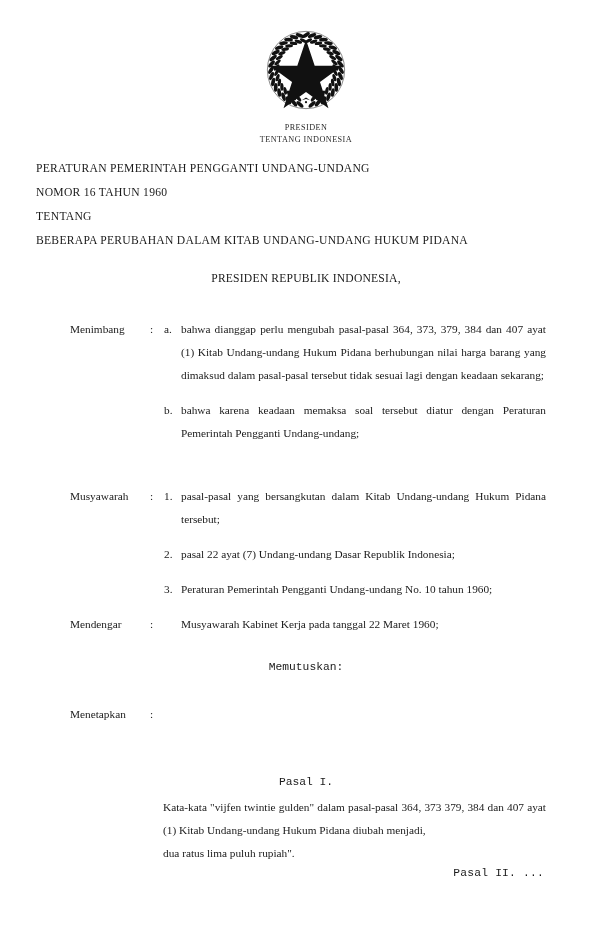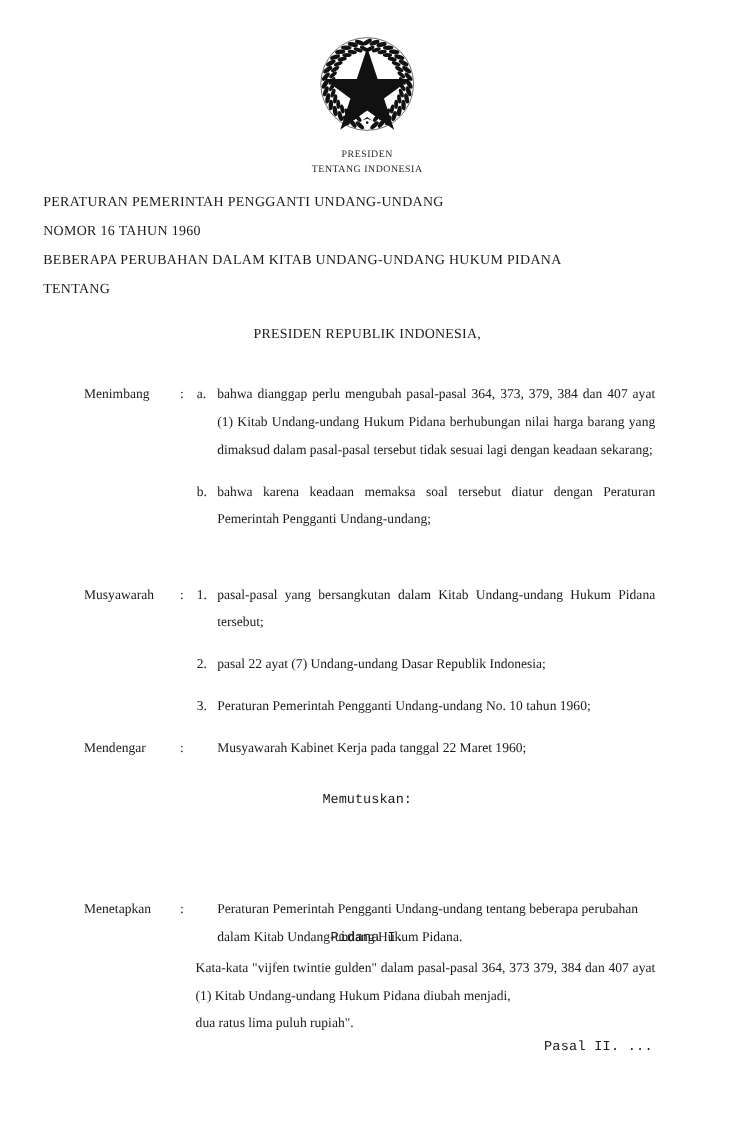--- a/index.html
+++ b/index.html
@@ -391,22 +391,22 @@
     </svg>
     <div class="emblem-caption">
       <div>PRESIDEN</div>
       <div>TENTANG INDONESIA</div>
     </div>
   </div>
 
   <div class="title-block">
     <div class="title-line">PERATURAN PEMERINTAH PENGGANTI UNDANG-UNDANG</div>
     <div class="title-line">NOMOR 16 TAHUN 1960</div>
+    <div class="title-line">TENTANG</div>
     <div class="title-line">BEBERAPA PERUBAHAN DALAM KITAB UNDANG-UNDANG HUKUM PIDANA</div>
-    <div class="title-line">TENTANG</div>
   </div>
 
   <div class="assembly-head">PRESIDEN REPUBLIK INDONESIA,</div>
 
   <div class="clause" style="top:318px;">
     <div class="clause-row">
       <div class="clause-label">Menimbang</div>
       <div class="clause-colon">:</div>
       <div class="clause-items">
         <div class="item">
@@ -450,34 +450,28 @@
         <div class="item">
           <div class="item-marker"></div>
           <div class="item-text nojust">Musyawarah Kabinet Kerja pada tanggal 22 Maret 1960;</div>
         </div>
       </div>
     </div>
   </div>
 
   <div class="center-head" style="top:656px;">Memutuskan:</div>
 
-  <div class="clause clause-plain" style="top:703px;margin-top:44px;">
+  <div class="clause clause-plain" style="top:703px;">
     <div class="clause-row">
       <div class="clause-label">Menetapkan</div>
       <div class="clause-colon">:</div>
-      <div class="clause-items">
-        <div class="item">
-          <div class="item-marker"></div>
-          <div class="item-text nojust">Peraturan Pemerintah Pengganti Undang-undang tentang beberapa perubahan dalam Kitab Undang-undang Hukum Pidana.</div>
-        </div>
-      </div>
     </div>
   </div>
 
-  <div class="center-head" style="top:771px;">Pidana I.</div>
+  <div class="center-head" style="top:771px;">Pasal I.</div>
 
   <div class="pasal-body" style="top:796px;">
     <div>Kata-kata "vijfen twintie gulden" dalam pasal-pasal 364, 373 379, 384 dan 407 ayat (1) Kitab Undang-undang Hukum Pidana diubah menjadi,</div>
     <div class="lastline">dua ratus lima puluh rupiah".</div>
   </div>
 
   <div class="pasal-next" style="top:862px;font-family:Liberation Mono, monospace;">Pasal II.  ...</div>
 
 </div>
 

